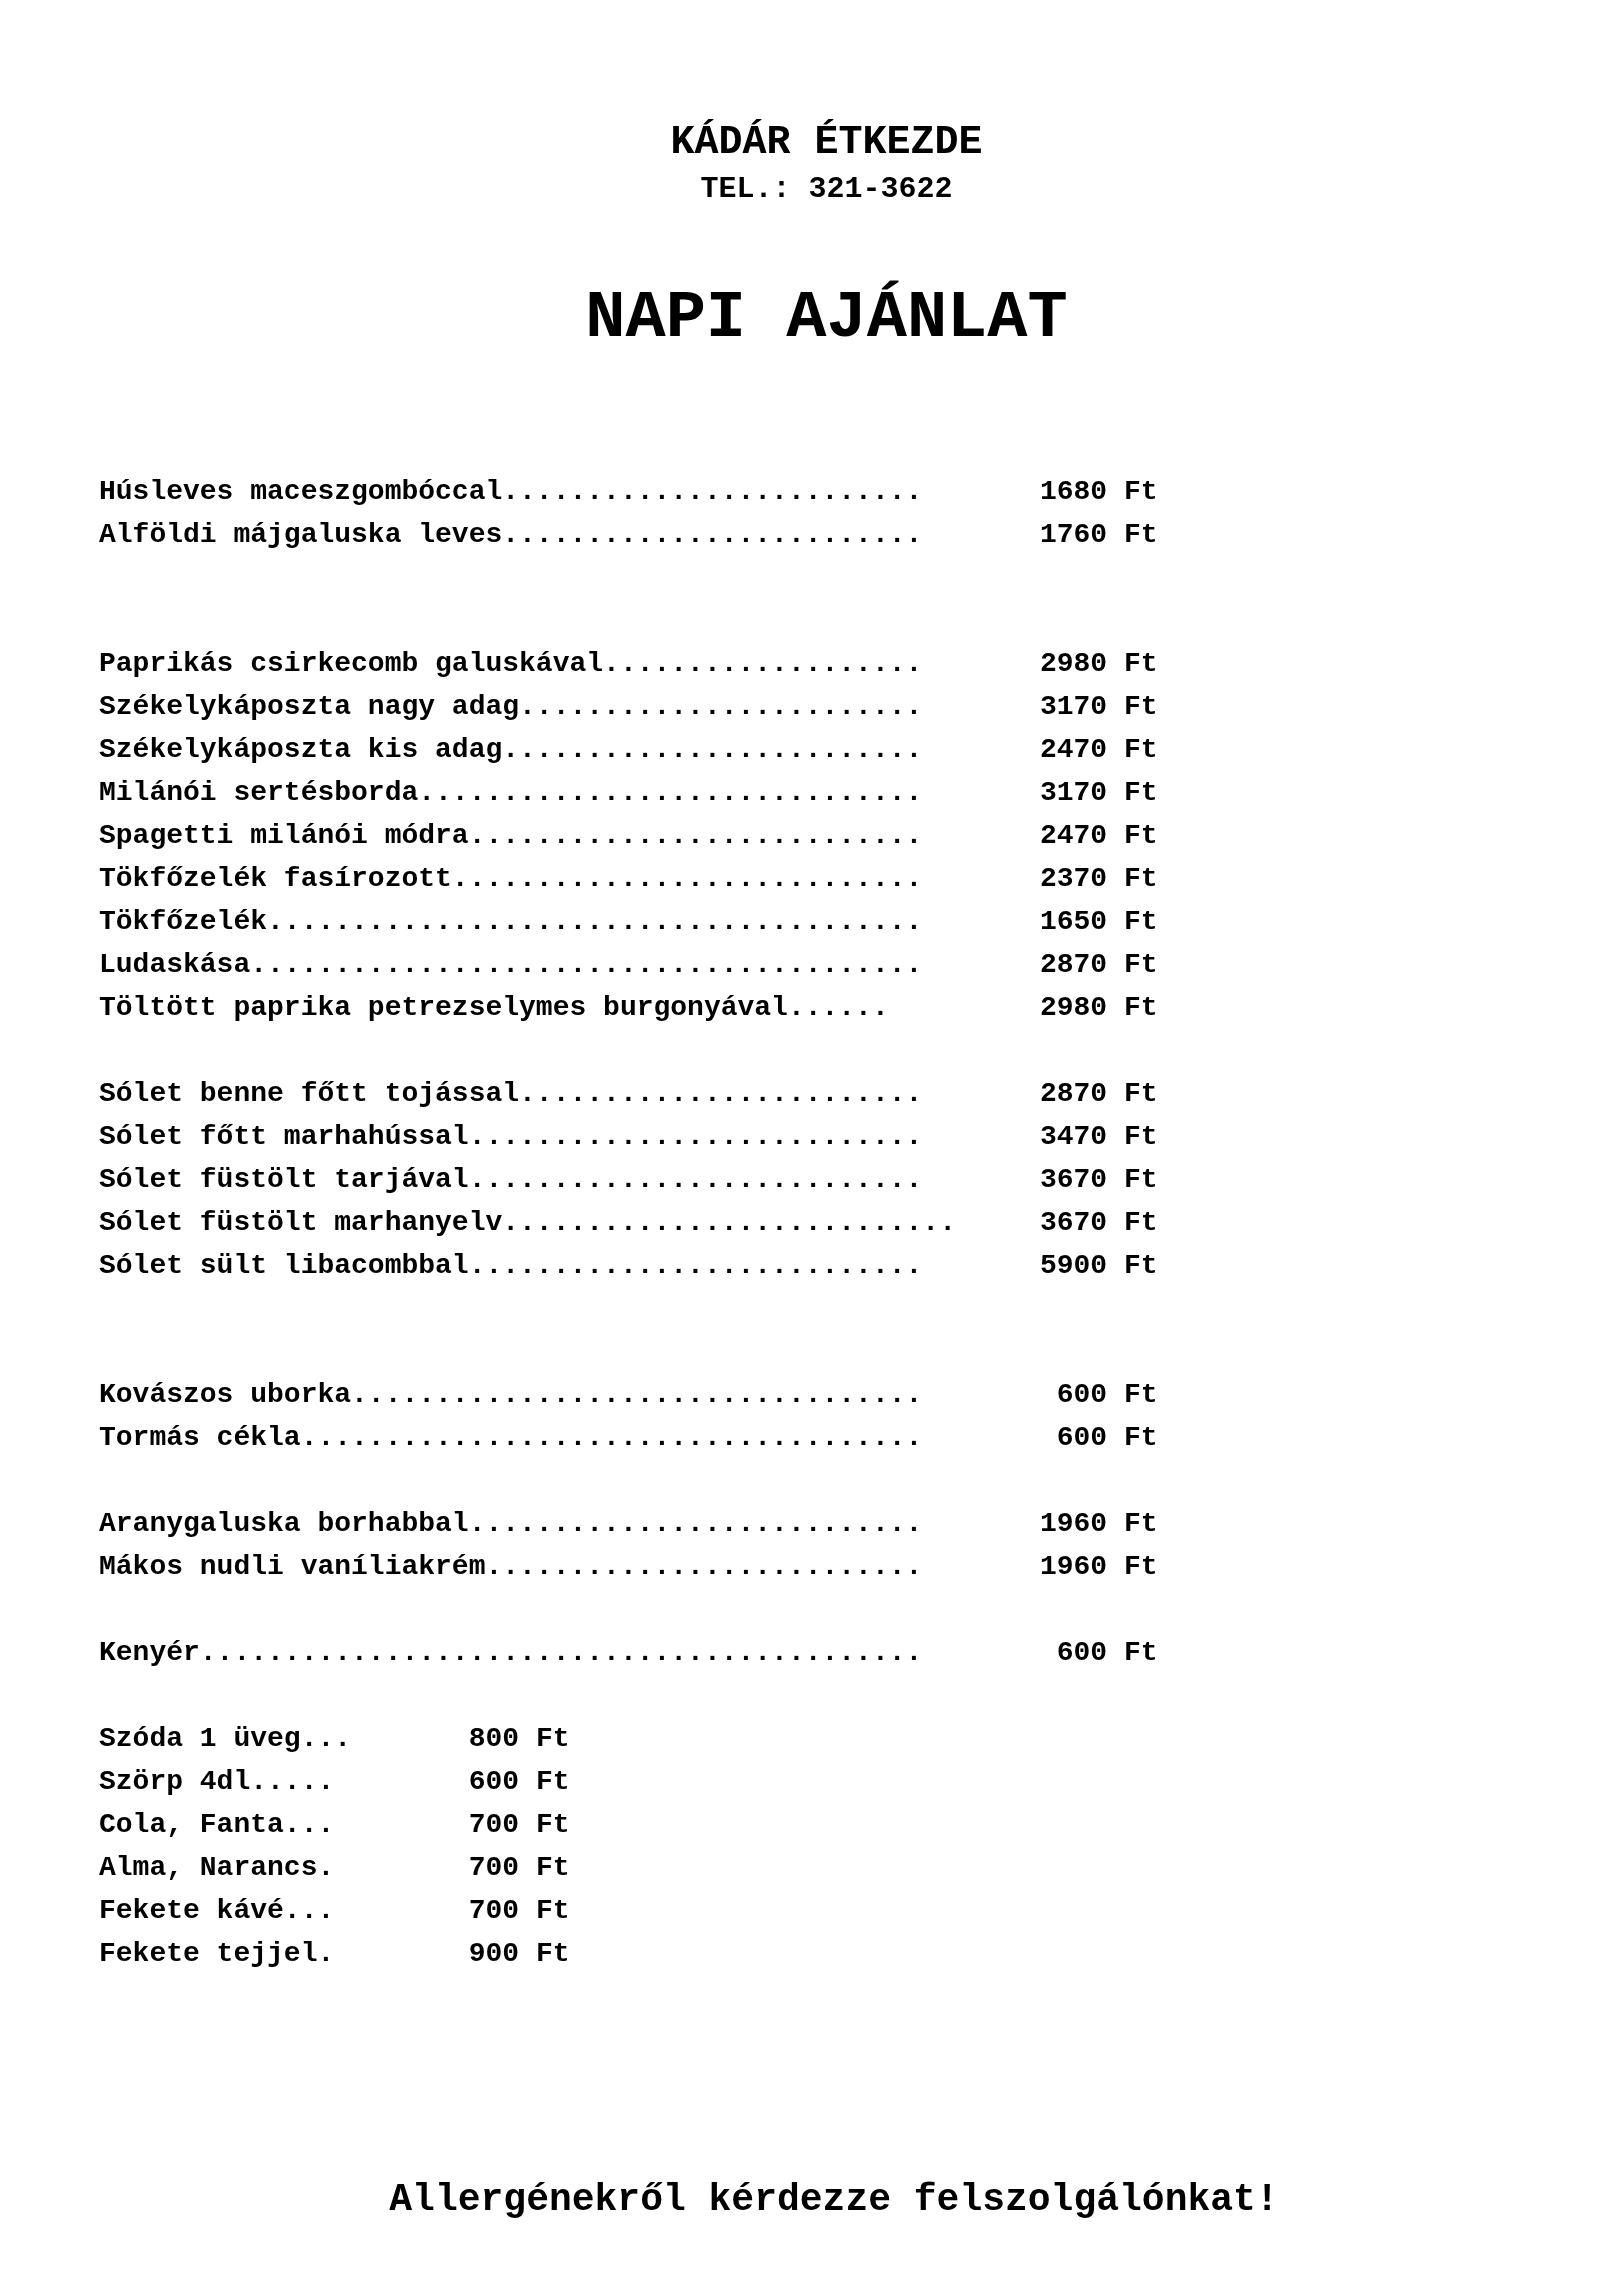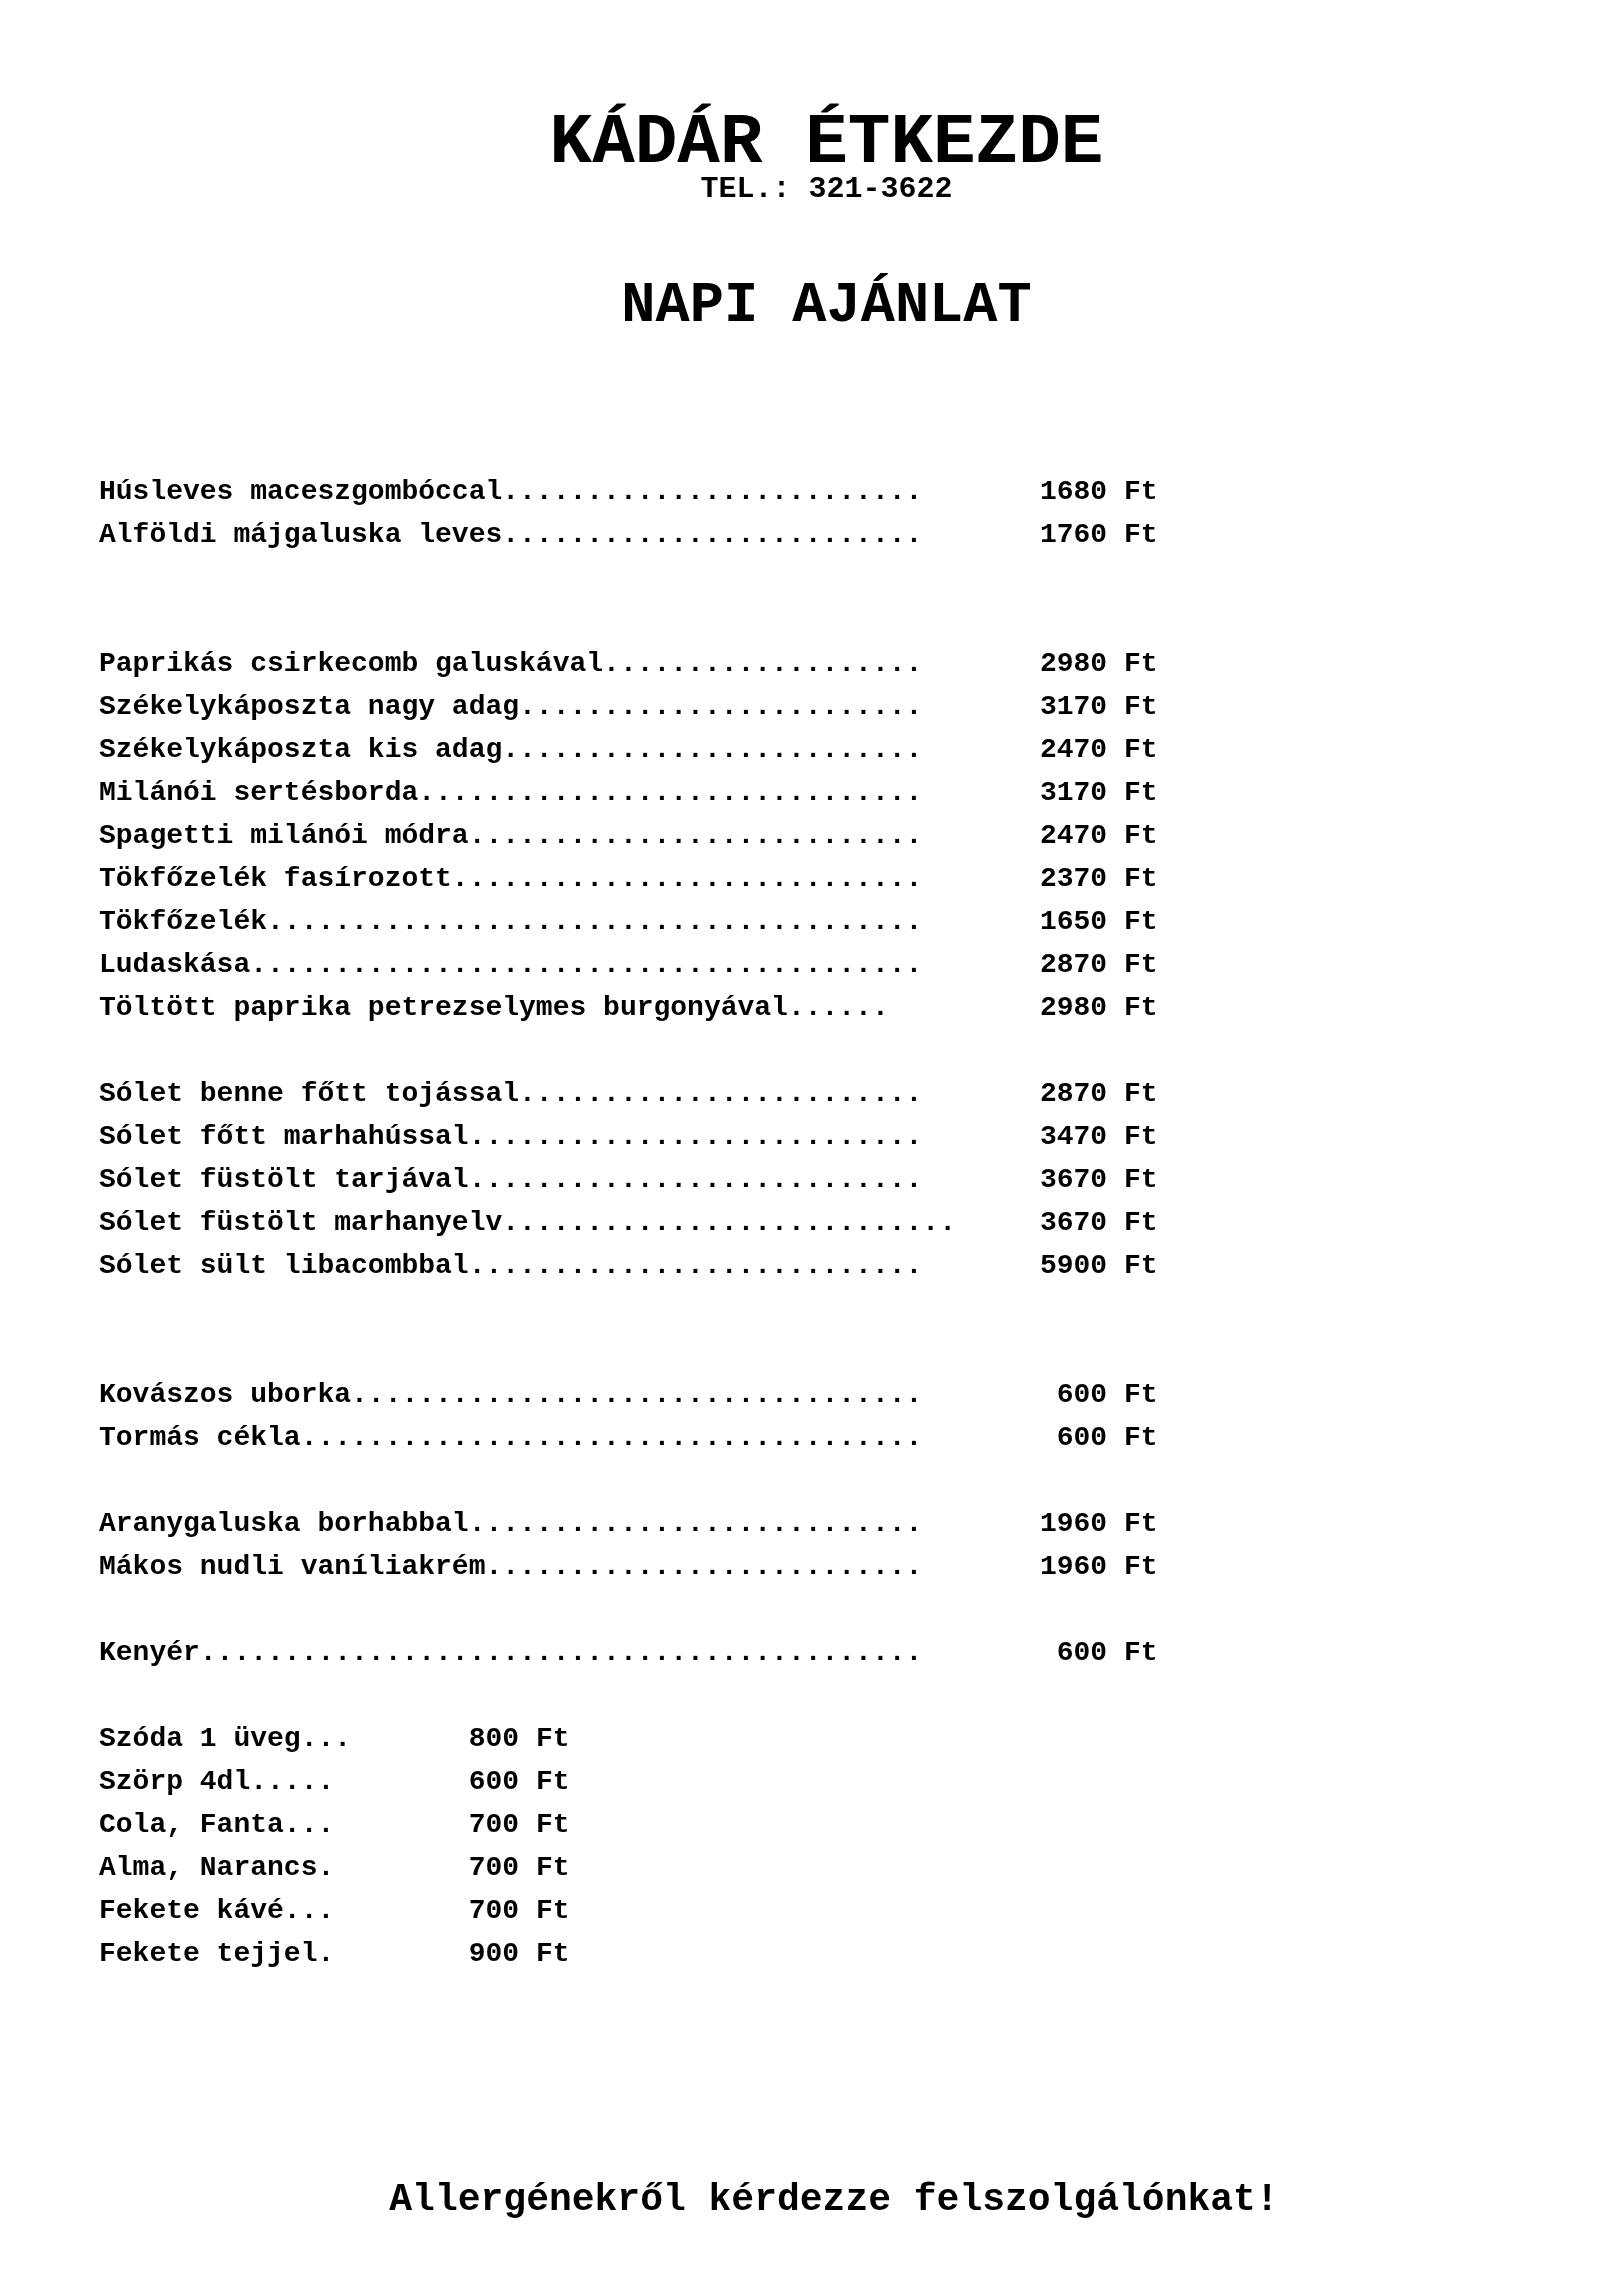--- a/index.html
+++ b/index.html
@@ -13,23 +13,23 @@
     font-weight: bold;
     overflow: hidden;
   }
   .hdr {
     position: absolute;
     left: 33px;
     width: 1587px;
     text-align: center;
     white-space: pre;
   }
-  #restaurant-name { top: 107px; font-size: 71px; line-height: 72px; }
+  #restaurant-name { top: 107px; font-size: 40px; line-height: 72px; }
   #phone-line      { top: 164px; font-size: 30px; line-height: 51px; }
-  #menu-subtitle   { top: 270px; font-size: 57px; line-height: 72px; }
+  #menu-subtitle   { top: 282px; font-size: 67px; line-height: 72px; }
   .menu {
     position: absolute;
     top: 470px;
     left: 99px;
     font-size: 28px;
     line-height: 43px;
     white-space: pre;
   }
   .row { height: 43px; }
   .footer {

